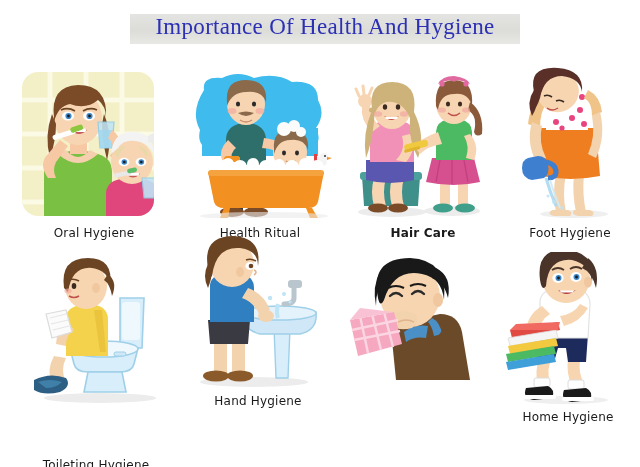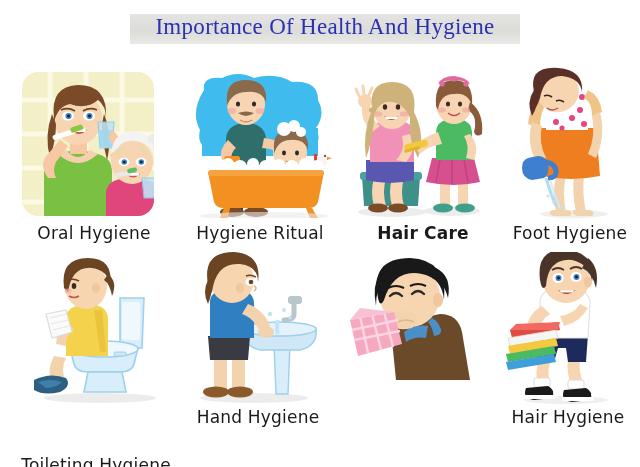--- a/index.html
+++ b/index.html
@@ -21,31 +21,31 @@
     font-family:"Liberation Serif","DejaVu Serif",serif;
     font-size:23px;color:#2b30b5;letter-spacing:.3px;white-space:nowrap;
   }
 
   
   .cell{position:absolute;}
   .art{position:absolute;left:0;top:0;}
   .caption{
     position:absolute;left:0;width:100%;text-align:center;
     font-family:"DejaVu Sans",sans-serif;
-    font-size:17px;color:#1a1a1a;line-height:19px;letter-spacing:.2px;
+    font-size:12px;color:#1a1a1a;line-height:19px;letter-spacing:.2px;
   }
 
   
   #c1{left:14px;top:66px;width:160px;height:190px;}
   #c2{left:180px;top:66px;width:160px;height:190px;}
   #c3{left:348px;top:66px;width:150px;height:190px;font-weight:bold;}
   #c4{left:500px;top:66px;width:140px;height:190px;}
   
   #c5{left:16px;top:252px;width:160px;height:200px;}
-  #c6{left:178px;top:252px;width:160px;height:200px;}
+  #c6{left:178px;top:236px;width:160px;height:200px;}
   #c7{left:336px;top:252px;width:160px;height:200px;}
   #c8{left:496px;top:252px;width:144px;height:200px;}
 
   #c1 .caption{top:158px;}
   #c2 .caption{top:158px;}
   #c3 .caption{top:158px;}
   #c4 .caption{top:158px;}
   #c5 .caption{top:168px;margin-top:36px;}
   #c6 .caption{top:156px;}
   #c7 .caption{top:136px;}
@@ -200,21 +200,21 @@
       </g>
 
       <path d="M28 106 L144 106 L138 136 Q136 142 128 142 L44 142 Q36 142 34 136 Z" fill="#f29021"></path>
       <rect x="28" y="104" width="116" height="6" rx="3" fill="#f5a33f"></rect>
 
       <path d="M44 142 L40 152 L48 152 L50 142 Z" fill="#f29021"></path>
       <path d="M126 142 L130 152 L138 152 L132 142 Z" fill="#f29021"></path>
 
       <ellipse cx="84" cy="150" rx="64" ry="4" fill="#e9e9e9" opacity=".6"></ellipse>
     </svg>
-    <div class="caption">Hygiene Ritual</div>
+    <div class="caption">Health Ritual</div>
   </div>
 
   <div class="cell" id="c3">
     <svg class="art" width="150" height="152" viewBox="0 0 150 152">
 
       <ellipse cx="44" cy="146" rx="34" ry="5" fill="#ececec"></ellipse>
       <ellipse cx="104" cy="145" rx="28" ry="5" fill="#ececec"></ellipse>
 
       <path d="M14 110 L72 110 L70 140 L16 140 Z" fill="#3f8f8a"></path>
       <rect x="12" y="106" width="62" height="8" rx="3" fill="#4aa19b"></rect>
@@ -515,16 +515,16 @@
         <circle cx="80.5" cy="25" r="3" fill="#3f87c8"></circle>
       <circle cx="62.5" cy="26" r="1.4" fill="#1a1a1a"></circle>
         <circle cx="80.5" cy="25" r="1.4" fill="#1a1a1a"></circle>
       <path d="M56 18 Q62 14 68 18" stroke="#4a342a" stroke-width="1.8" fill="none"></path>
       <path d="M74 17 Q80 13 86 17" stroke="#4a342a" stroke-width="1.8" fill="none"></path>
 
       <path d="M62 38 Q70 46 80 38 Q72 42 62 38 Z" fill="#b23a3a"></path>
       <path d="M63.5 38.5 L78 38.5 L77 40.5 L65 40.5 Z" fill="#fff"></path>
       <ellipse cx="92" cy="30" rx="4" ry="5.5" fill="#f0c79f"></ellipse>
     </svg>
-    <div class="caption">Hair Hygiene</div>
+    <div class="caption">Home Hygiene</div>
   </div>
 
 </div>
 
 </body></html>

